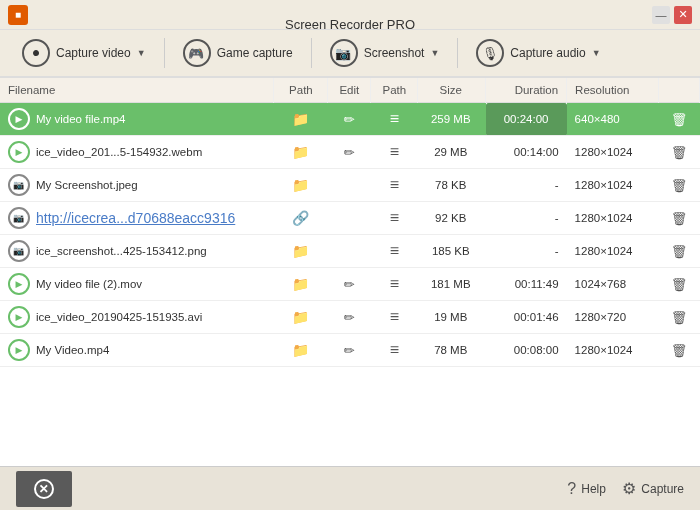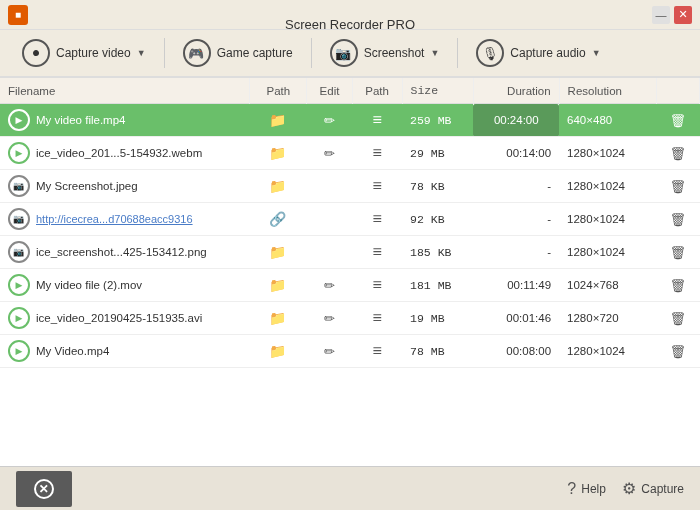--- a/index.html
+++ b/index.html
@@ -137,21 +137,21 @@
     tbody td {
       padding: 5px 8px;
       font-size: 11.5px;
       color: #333;
       vertical-align: middle;
     }
     .col-filename { width: 210px; }
     .col-path { width: 48px; text-align: center; }
     .col-edit { width: 38px; text-align: center; }
     .col-more { width: 42px; text-align: center; }
-    .col-size { width: 60px; text-align: left; padding-right: 10px; font-family: Liberation Mono, monospace; }
+    .col-size { width: 60px; text-align: center; padding-right: 10px; }
     .col-duration { width: 72px; text-align: right; }
     .col-resolution { width: 82px; text-align: left; }
     .col-delete { width: 36px; text-align: center; }
 
     .play-btn {
       width: 22px; height: 22px;
       border: 2px solid #6abf6a;
       border-radius: 50%;
       display: inline-flex; align-items: center; justify-content: center;
       cursor: pointer; color: #6abf6a; font-size: 9px;
@@ -165,21 +165,21 @@
       border: 2px solid #888;
       border-radius: 50%;
       display: inline-flex; align-items: center; justify-content: center;
       font-size: 10px; color: #888;
     }
     .icon-btn {
       background: none; border: none; cursor: pointer;
       font-size: 13px; color: #555; padding: 1px;
     }
     .icon-btn.white { color: white; }
-    .link-cell { color: #4a7cc7; text-decoration: underline; cursor: pointer; font-size: 11px; }
+    .link-cell { color: #4a7cc7; text-decoration: underline; cursor: pointer; font-size: 14px; }
 
     
     .footer {
       height: 44px;
       background: #e8e3d8;
       border-top: 1px solid #ccc;
       display: flex;
       align-items: center;
       justify-content: space-between;
       padding: 0 16px;

